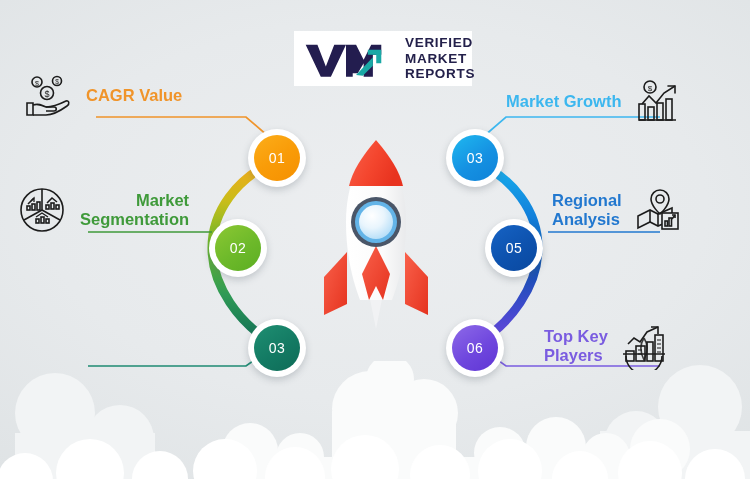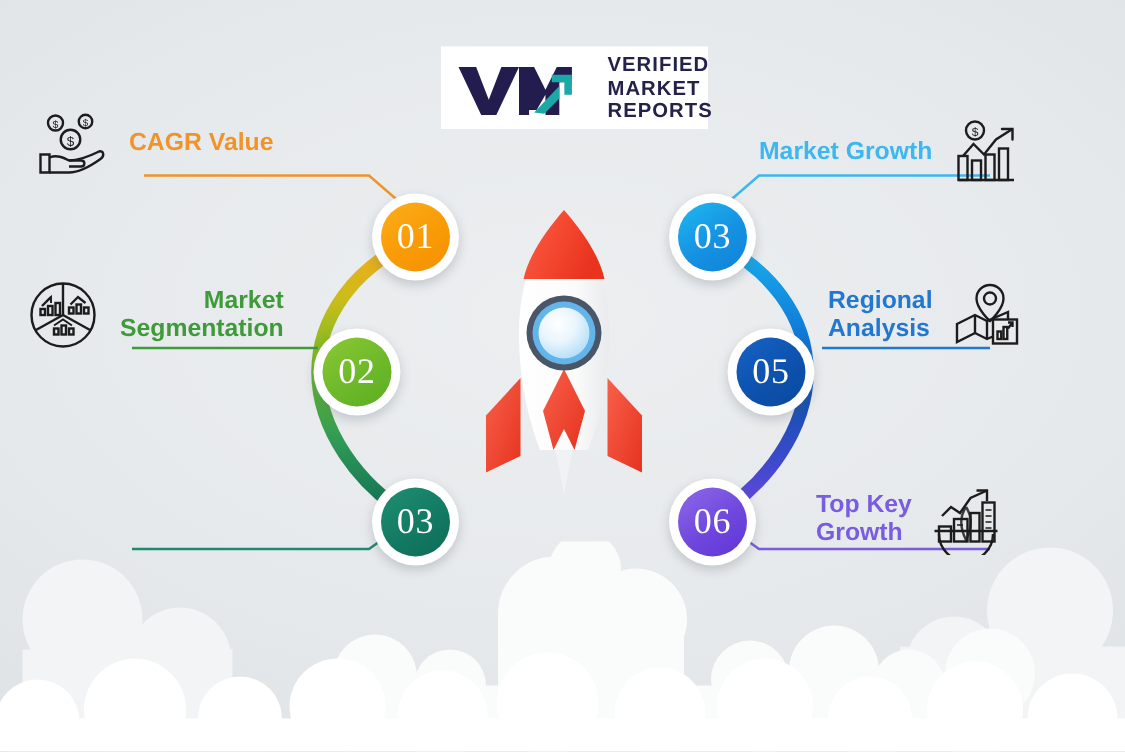--- a/index.html
+++ b/index.html
@@ -46,22 +46,22 @@
   
   .node{
     position:absolute; width:58px; height:58px; border-radius:50%;
     background:#ffffff;
     display:flex; align-items:center; justify-content:center;
     box-shadow:0 3px 7px rgba(90,100,110,0.28);
   }
   .node .disc{
     width:46px; height:46px; border-radius:50%;
     display:flex; align-items:center; justify-content:center;
-    color:#fff; font-size:24px; font-weight:400; letter-spacing:0.5px;
-    font-family:Liberation Serif, serif;
+    color:#fff; font-size:14px; font-weight:400; letter-spacing:0.5px;
+    font-family:Liberation Sans, sans-serif;
   }
   .n1{ left:248px; top:129px; }
   .n2{ left:209px; top:219px; }
   .n3{ left:248px; top:319px; }
   .n4{ left:446px; top:129px; }
   .n5{ left:485px; top:219px; }
   .n6{ left:446px; top:319px; }
   .d1{ background:linear-gradient(145deg,#fcae1b 0%,#f99c08 50%,#f59000 100%); }
   .d2{ background:linear-gradient(145deg,#8cc833 0%,#6db92a 55%,#5cae22 100%); }
   .d3{ background:linear-gradient(145deg,#1f8f72 0%,#137a63 55%,#0e6b57 100%); }
@@ -284,21 +284,21 @@
       <rect x="28" y="27" width="16" height="16" fill="#e9ecee"></rect>
       <rect x="31" y="35" width="2.5" height="5"></rect>
         <rect x="35" y="32" width="2.5" height="8"></rect>
       <path d="M38,33 L41,29"></path>
         <path d="M38,29 L41,29 L41,32"></path>
     </svg>
   </div>
 
   <div class="item right i6">
     <div class="lbl">Top Key
-Growth</div>
+Players</div>
     <div class="gap-r"></div>
     <svg class="ico" viewBox="0 0 48 48" fill="none" stroke="#1c1c1c" stroke-width="1.6">
       <path d="M6,34 A18,18 0 0,0 42,34"></path>
       <path d="M3,32 L45,32"></path>
       <path d="M24,16 C20,22 20,30 24,38 C28,30 28,22 24,16" opacity="0.85"></path>
       <path d="M8,22 L14,16 L20,20 L27,10 L38,5"></path>
       <path d="M31,5 L38,5 L38,12"></path>
       <rect x="6" y="29" width="8" height="10"></rect>
       <rect x="16" y="24" width="9" height="15"></rect>
       <rect x="27" y="20" width="6" height="19"></rect>

